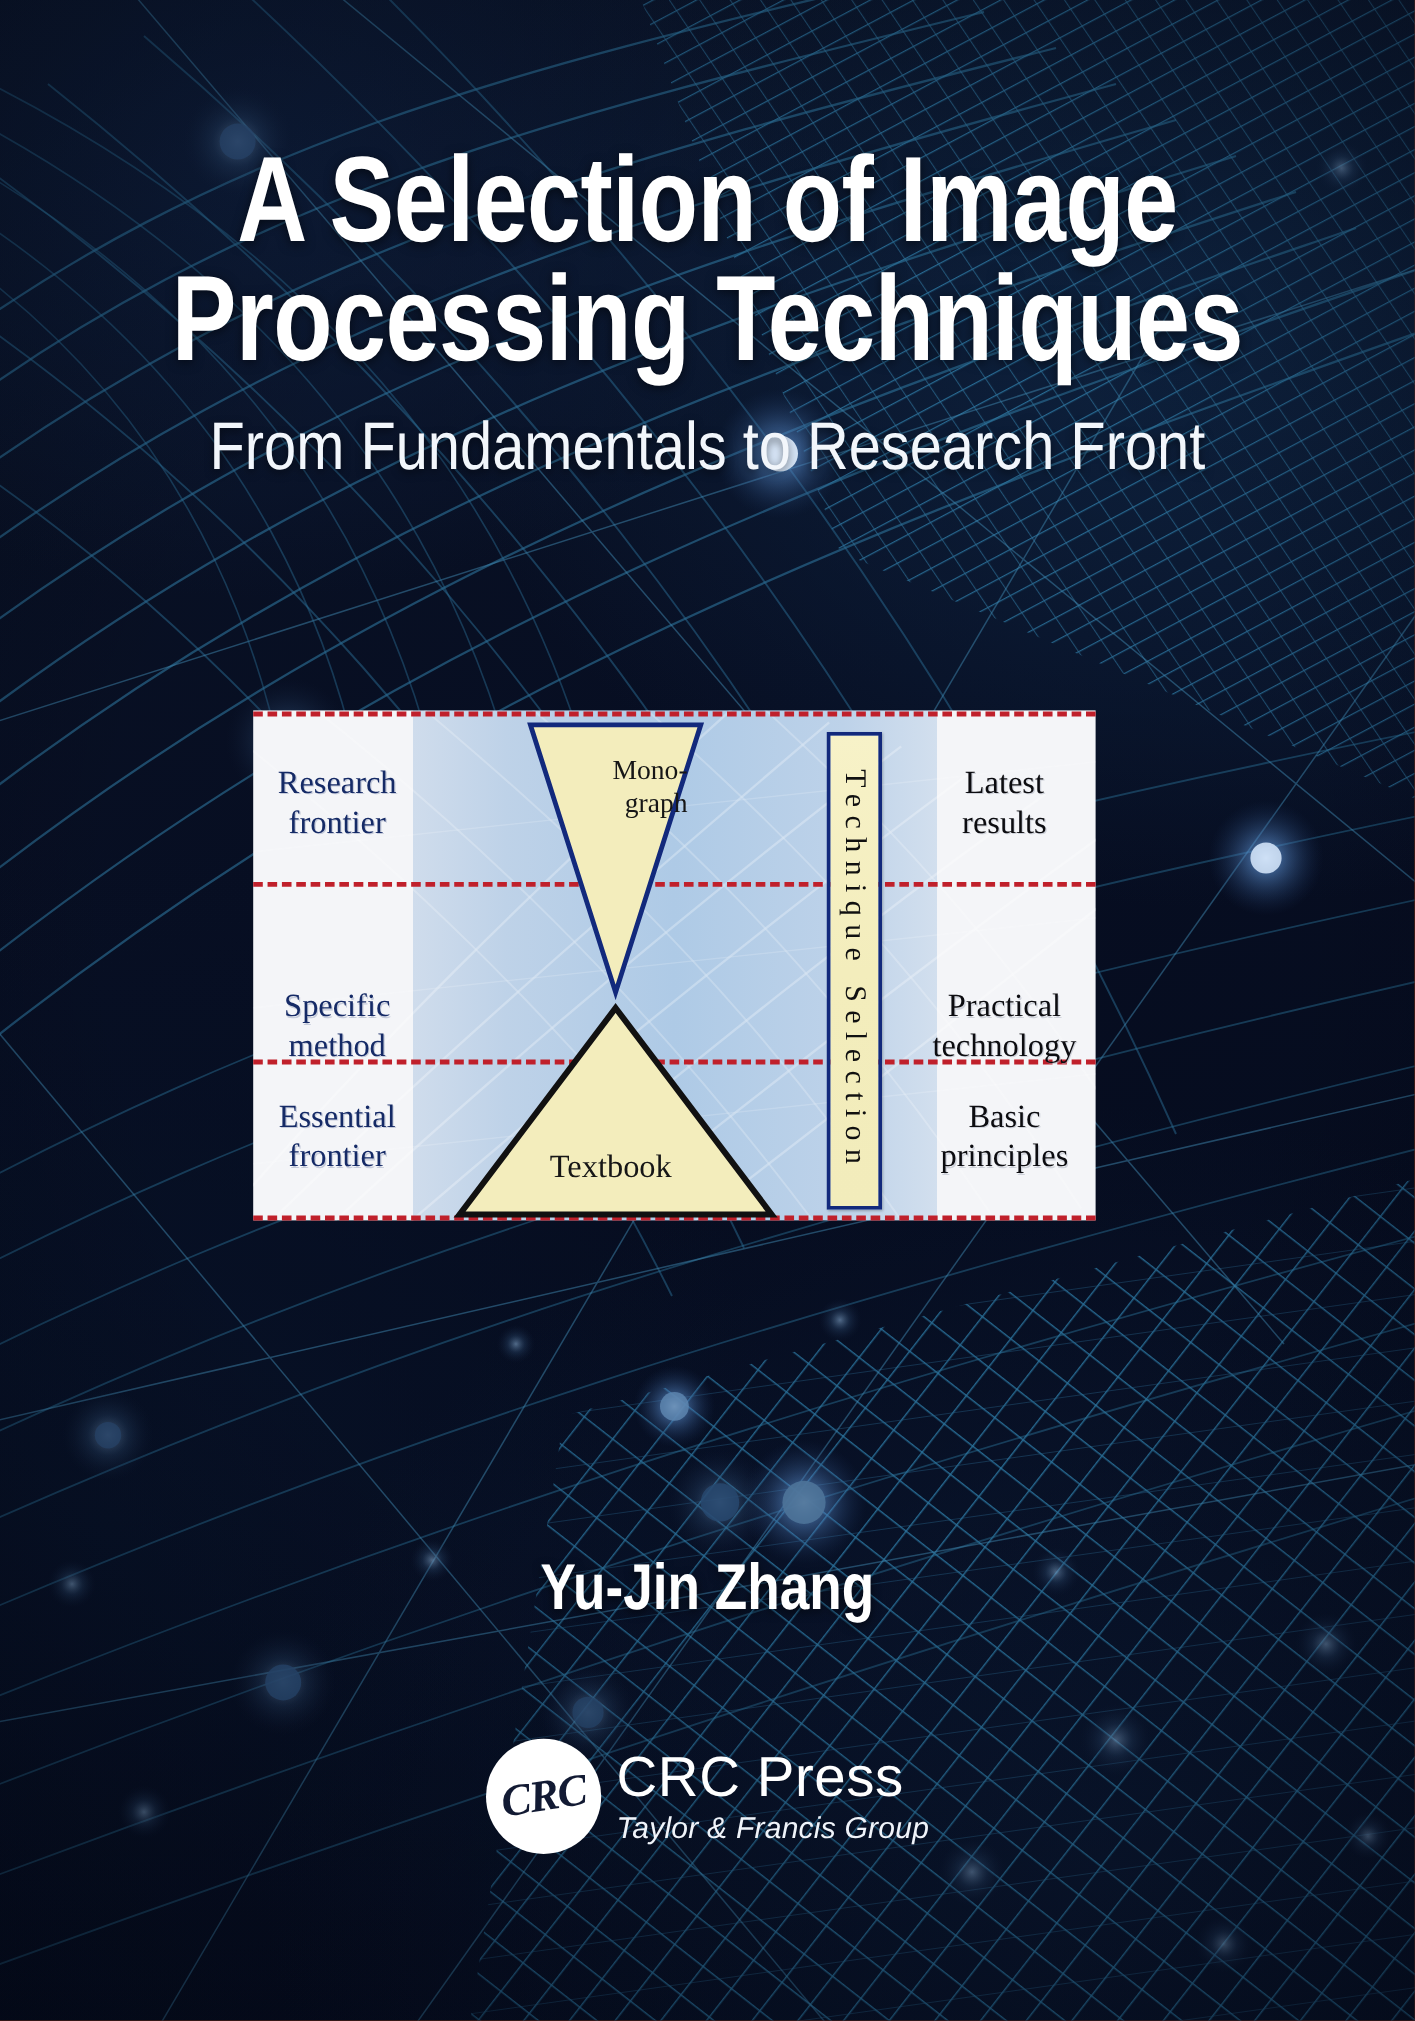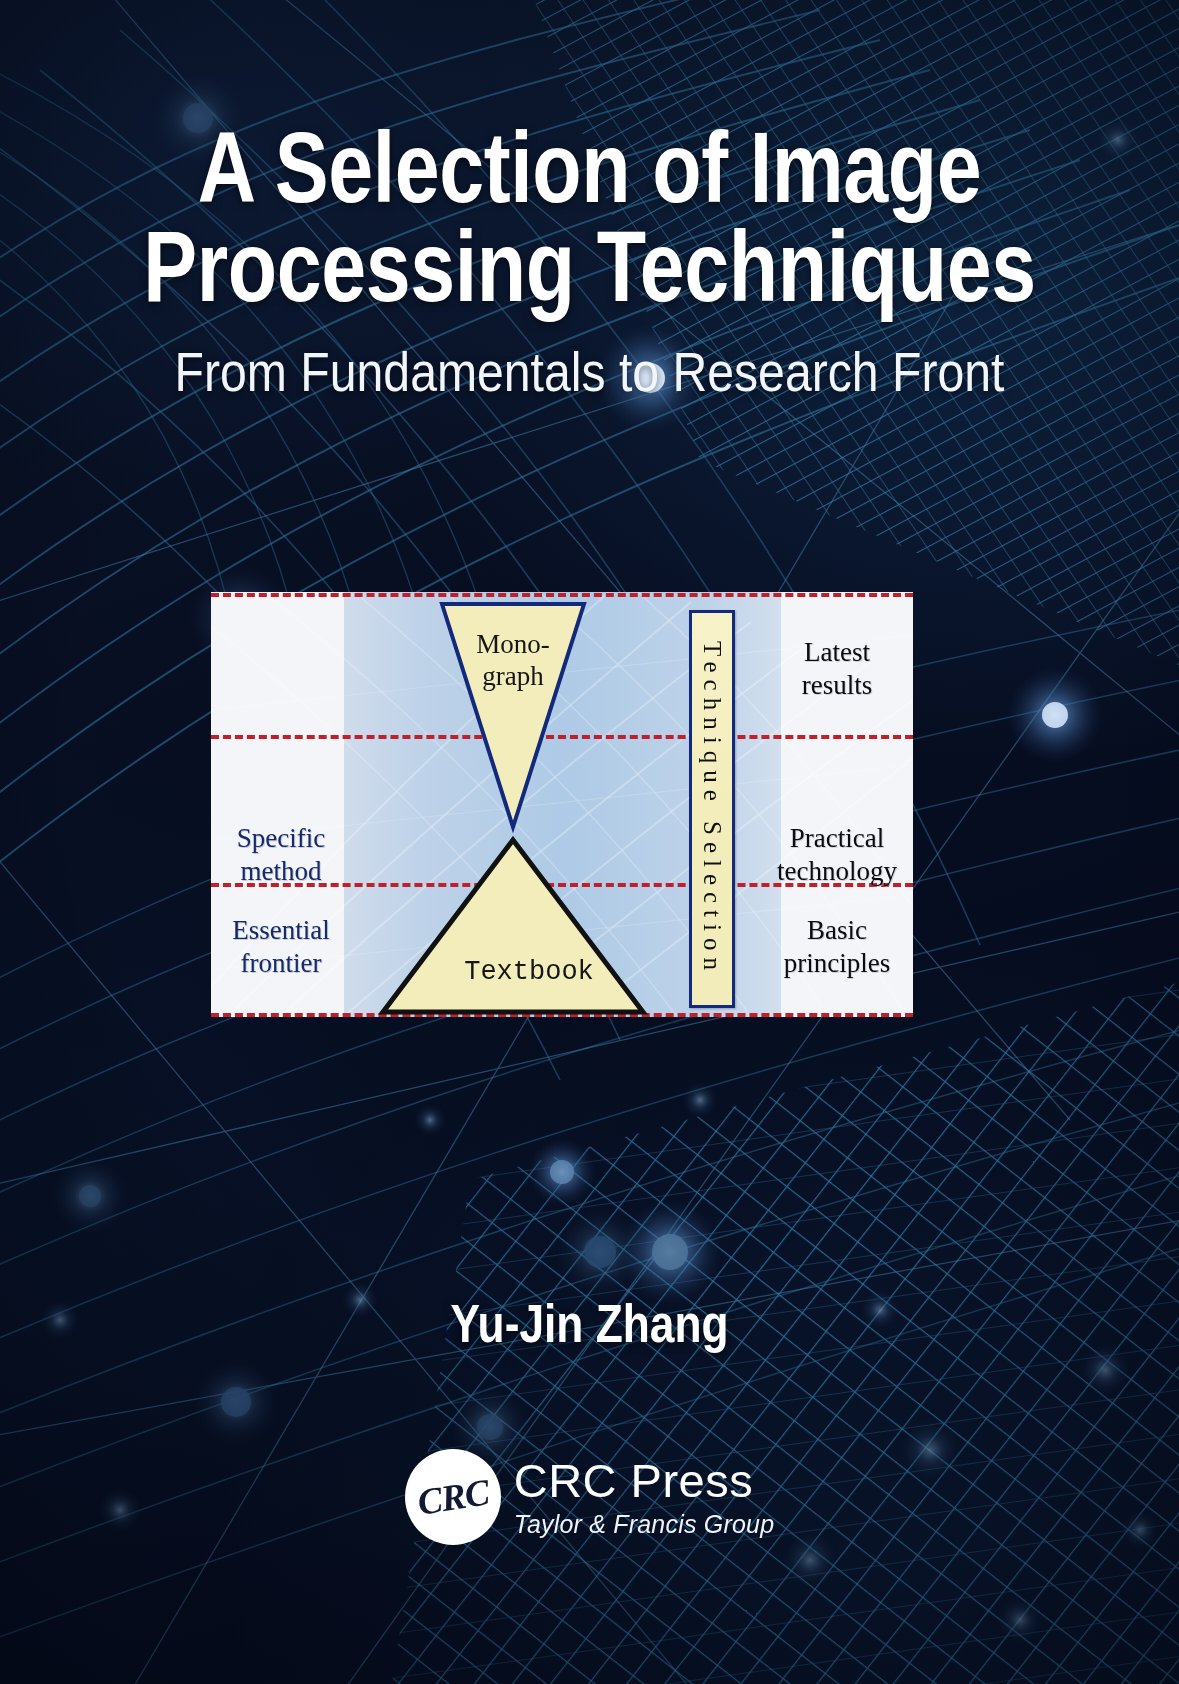--- a/index.html
+++ b/index.html
@@ -140,22 +140,22 @@
   .r3 { top: 322px; }
 
   .shape-label {
     position: absolute;
     text-align: center;
     font-family: "Liberation Serif", serif;
     color: #161616;
     z-index: 7;
     white-space: nowrap;
   }
-  #mono-label { left: 242px; top: 36px; width: 120px; font-size: 27px; line-height: 1.2; }
-  #text-label { left: 228px; top: 365px; width: 180px; font-size: 27px; font-family: Liberation Mono, monospace; }
+  #mono-label { left: 242px; top: 36px; width: 120px; font-size: 23px; line-height: 1.2; text-align: right; }
+  #text-label { left: 208px; top: 365px; width: 180px; font-size: 27px; }
 
   .tech-box {
     position: absolute;
     left: 478px;
     top: 18px;
     width: 46px;
     height: 398px;
     background: linear-gradient(180deg, #f7f2c8 0%, #f3edbc 50%, #f2ecbb 100%);
     border: 3px solid #12297c;
     box-sizing: border-box;
@@ -400,20 +400,24 @@
 
     <div class="tech-box">
       <span class="tech-text">Technique  Selection</span>
     </div>
 
     <div class="dash d0"></div>
     <div class="dash d1"></div>
     <div class="dash d2"></div>
     <div class="dash d3"></div>
 
+    <div class="side-label left r1">
+      <span>Research</span><br>
+      <span>frontier</span>
+    </div>
     <div class="side-label left r2">
       <span>Specific</span><br>
       <span>method</span>
     </div>
     <div class="side-label left r3">
       <span>Essential</span><br>
       <span>frontier</span>
     </div>
 
     <div class="side-label right r1">

